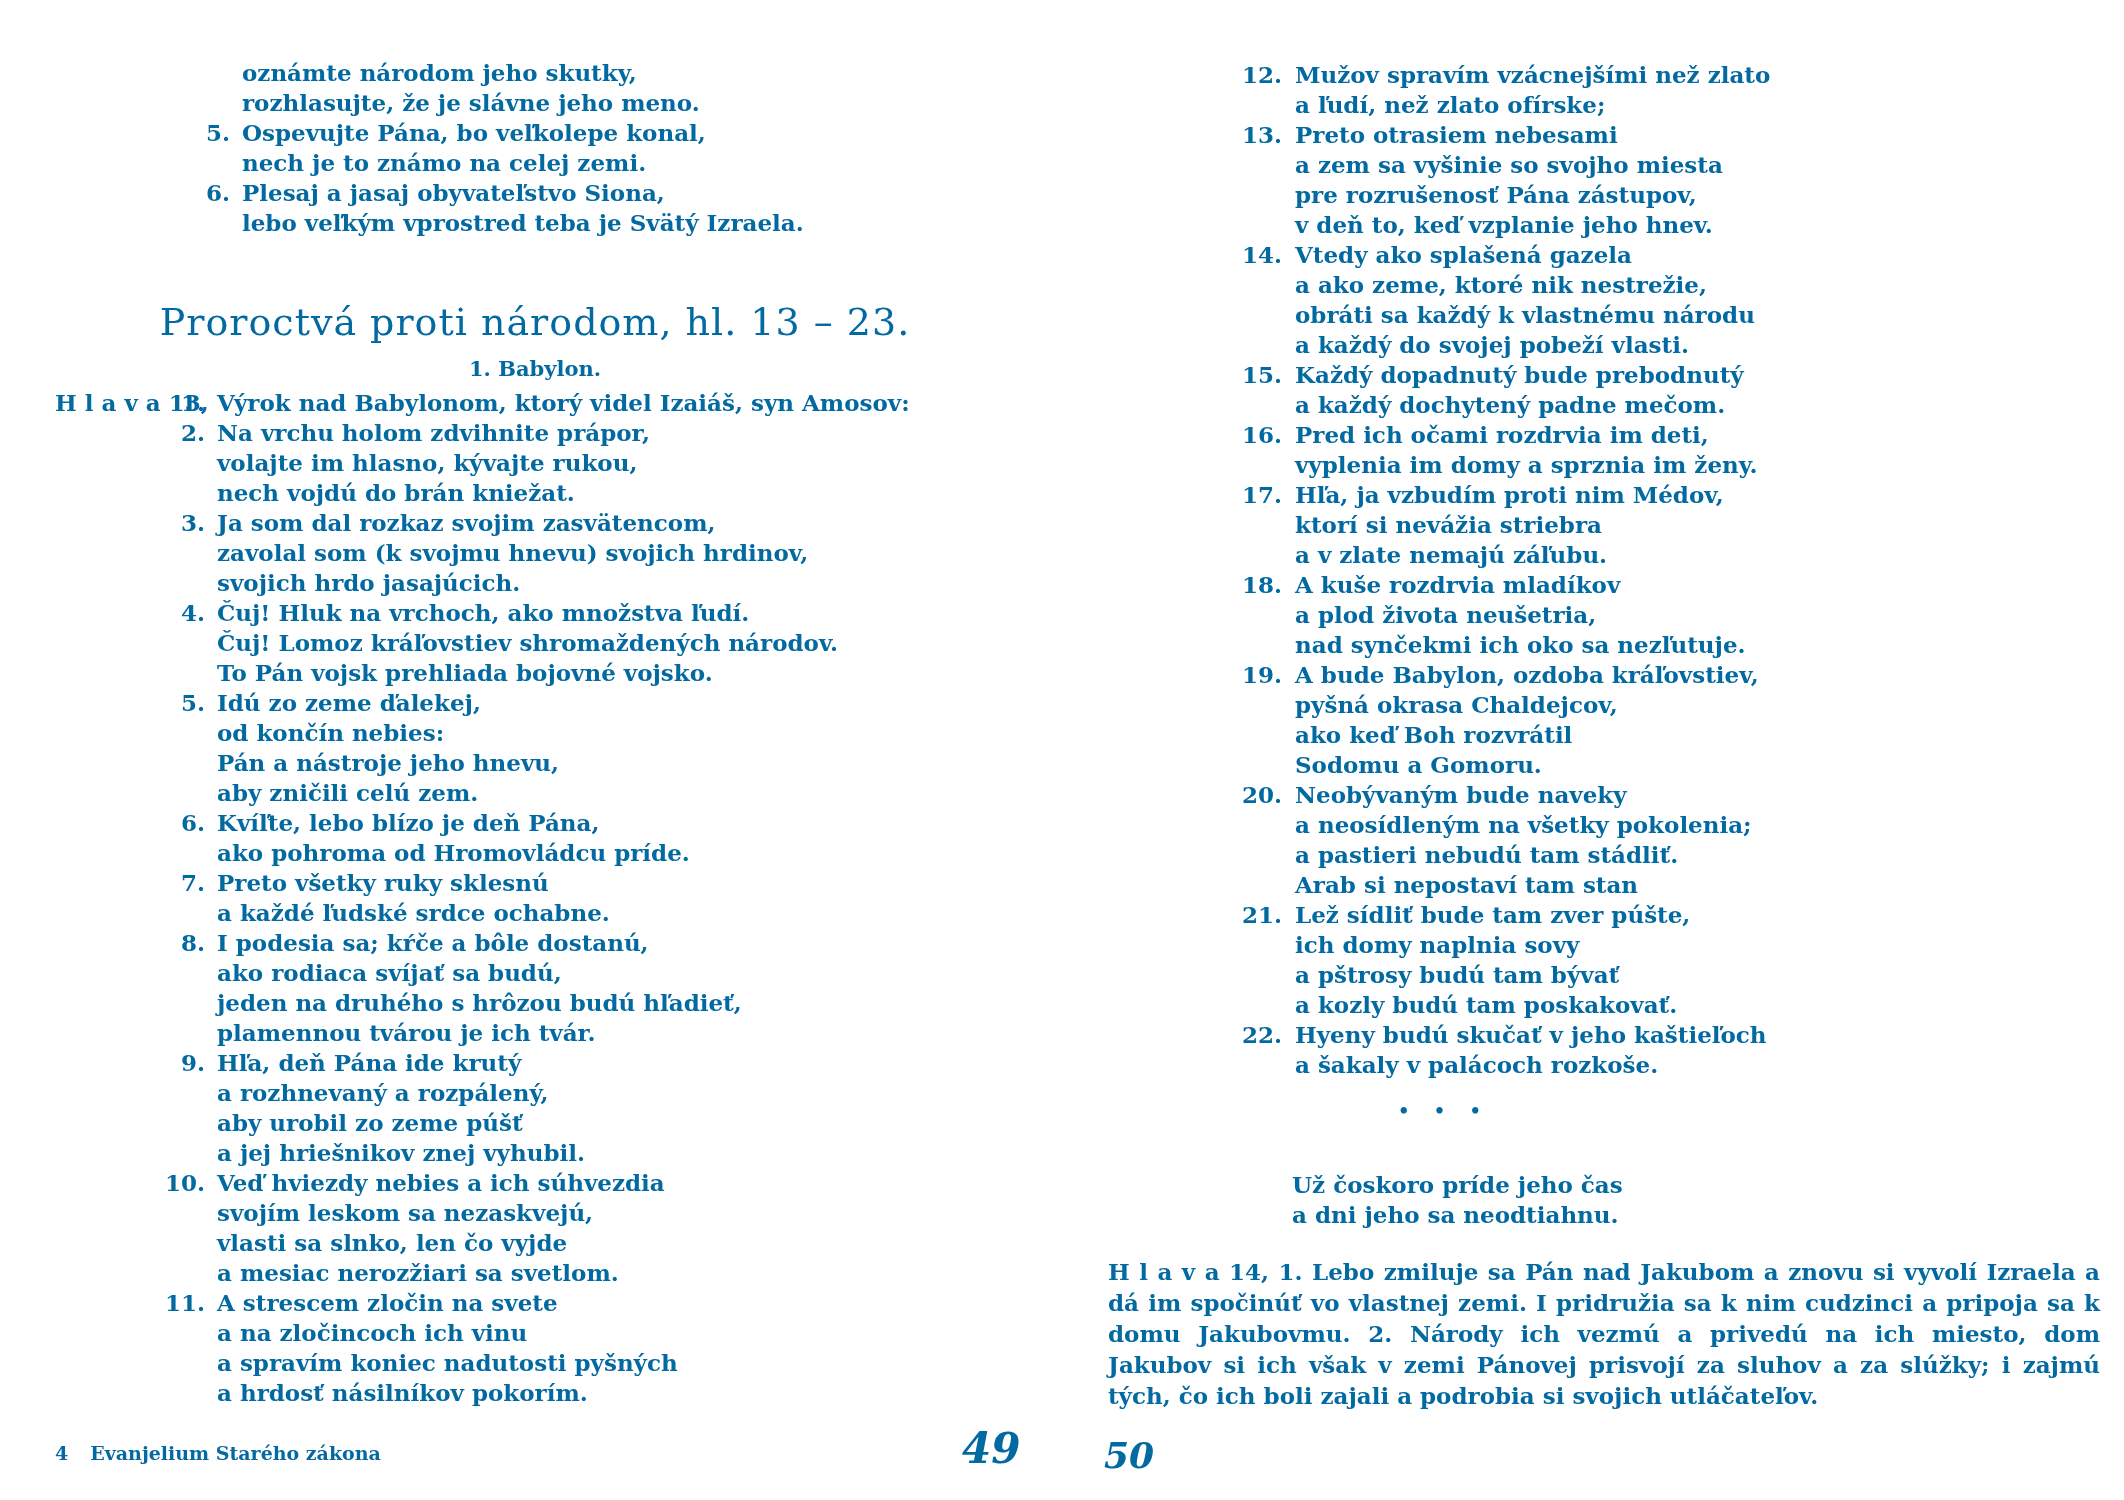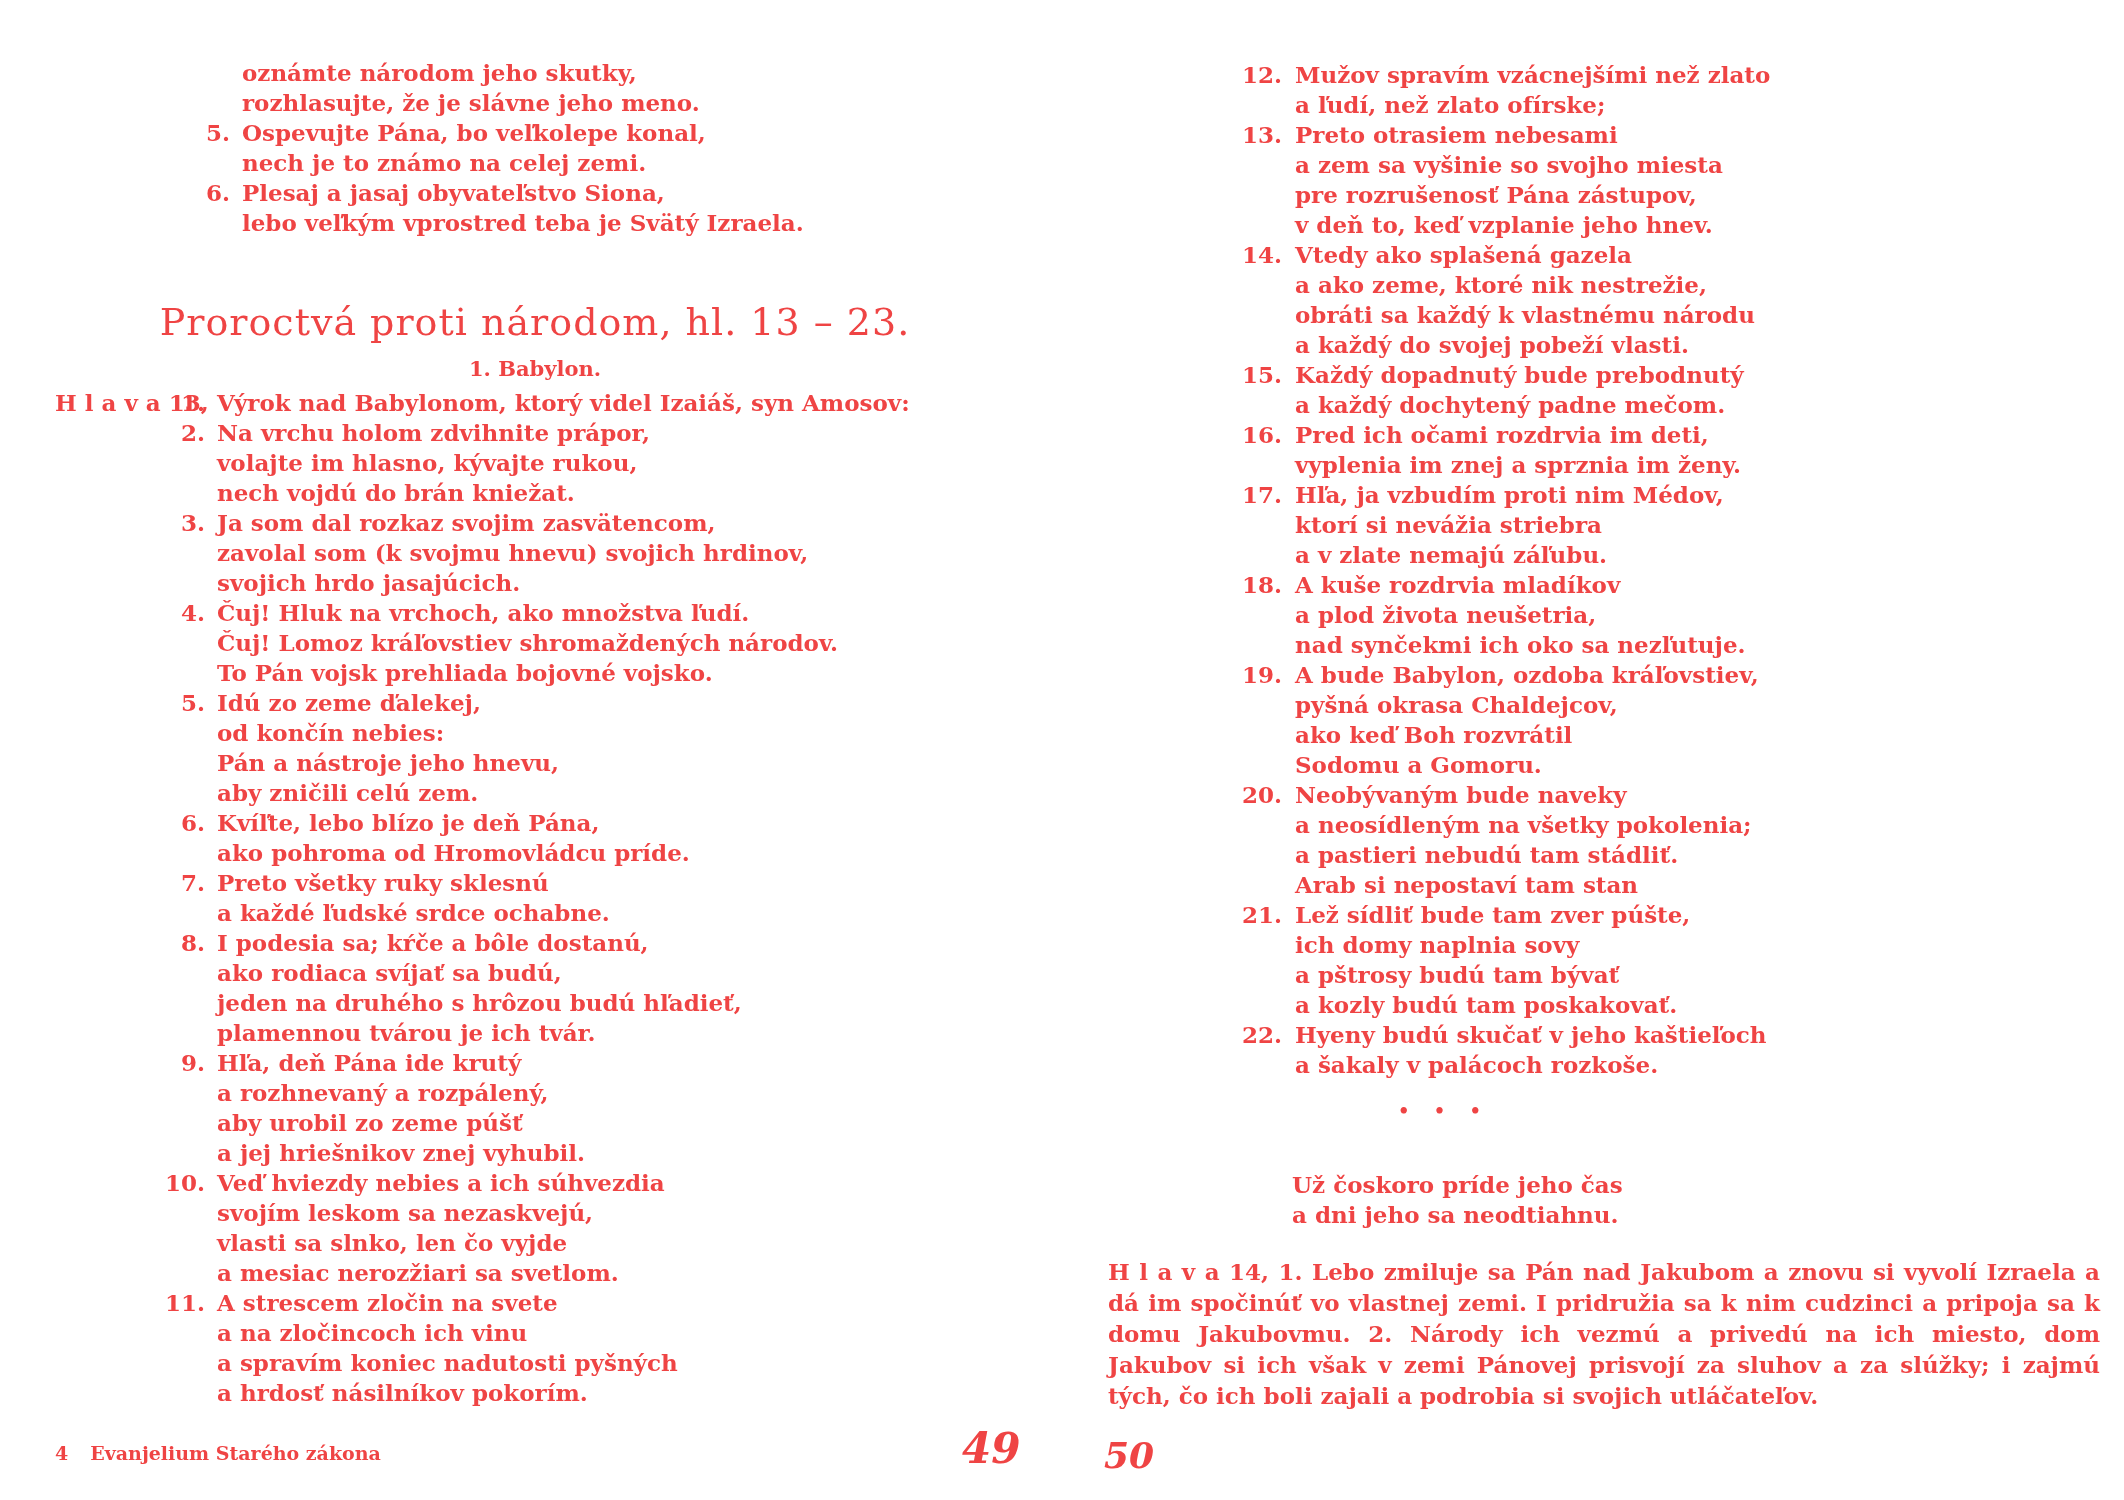--- a/index.html
+++ b/index.html
@@ -1,21 +1,21 @@
 <!DOCTYPE html>
 <html><head>
 <meta charset="utf-8">
 <style>
   html, body { margin: 0; padding: 0; background: #e8e8e8; }
   .sheet {
     position: relative;
     width: 2124px;
     height: 1500px;
     background: #ffffff;
-    color: #ef4444;
+    color: #0369a1;
     font-family: "DejaVu Serif", "Liberation Serif", serif;
     overflow: hidden;
   }
   
   .verse { display: flex; align-items: flex-start; }
   .vnum  { flex: 0 0 auto; text-align: right; font-weight: 700; font-size: 23px; line-height: 30px; }
   .vbody { display: block; }
   .vline { display: block; white-space: nowrap; font-weight: 700; font-size: 23px; line-height: 30px; }
 
   
@@ -217,21 +217,21 @@
         <span class="vnum">15.</span>
         <span class="vbody">
           <span class="vline">Každý dopadnutý bude prebodnutý</span>
           <span class="vline">a každý dochytený padne mečom.</span>
         </span>
       </div>
       <div class="verse">
         <span class="vnum">16.</span>
         <span class="vbody">
           <span class="vline">Pred ich očami rozdrvia im deti,</span>
-          <span class="vline">vyplenia im znej a sprznia im ženy.</span>
+          <span class="vline">vyplenia im domy a sprznia im ženy.</span>
         </span>
       </div>
       <div class="verse">
         <span class="vnum">17.</span>
         <span class="vbody">
           <span class="vline">Hľa, ja vzbudím proti nim Médov,</span>
           <span class="vline">ktorí si nevážia striebra</span>
           <span class="vline">a v zlate nemajú záľubu.</span>
         </span>
       </div>

